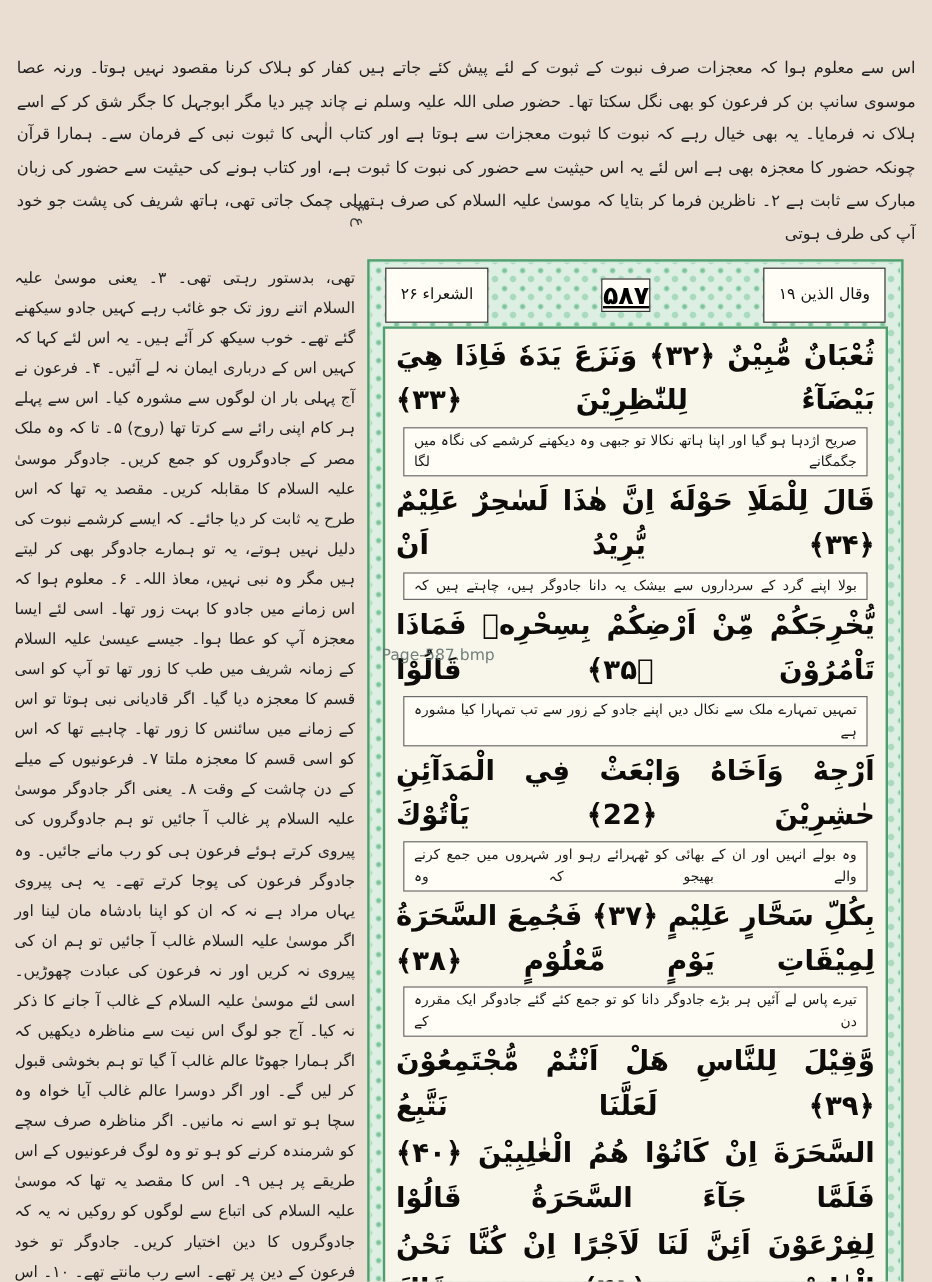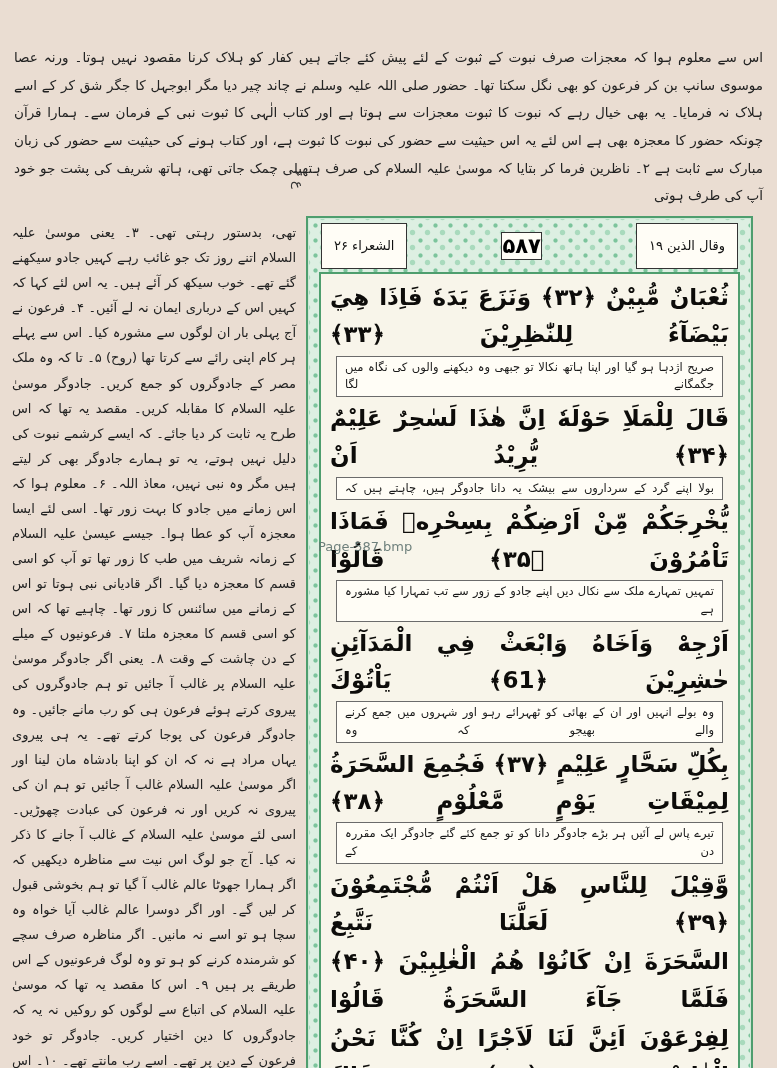--- a/index.html
+++ b/index.html
@@ -51,21 +51,21 @@
   .frame-header{
     direction:rtl;display:flex;justify-content:space-between;align-items:center;
     margin:2px 2px 3px;
   }
   .hdr-label{
     background:#fffdf6;border:1px solid #333;
     font-size:13px;padding:12px 12px;line-height:20px;color:#111;
   }
   .hdr-page{
     background:#fffdf6;border:1px solid #333;
-    font-size:21px;font-weight:bold;padding:0 0;line-height:26px;color:#000;
+    font-size:21px;font-weight:bold;padding:0 0;line-height:26px;color:#000;text-decoration:underline;
   }
   .quran-inner{
     border:2px solid #4e9e6e;background:#f8f5ea;
     padding:4px 7px 6px;
   }
   .arabic-line{
     direction:rtl;font-size:23px;font-weight:700;color:#0d0c0a;
     line-height:1.62;padding:1px 2px;
     text-align:justify;text-align-last:justify;
     white-space:normal;
@@ -95,26 +95,26 @@
     <div class="side-col">تھی، بدستور رہتی تھی۔ ۳۔ یعنی موسیٰ علیہ السلام اتنے روز تک جو غائب رہے کہیں جادو سیکھنے گئے تھے۔ خوب سیکھ کر آئے ہیں۔ یہ اس لئے کہا کہ کہیں اس کے درباری ایمان نہ لے آئیں۔ ۴۔ فرعون نے آج پہلی بار ان لوگوں سے مشورہ کیا۔ اس سے پہلے ہر کام اپنی رائے سے کرتا تھا (روح) ۵۔ تا کہ وہ ملک مصر کے جادوگروں کو جمع کریں۔ جادوگر موسیٰ علیہ السلام کا مقابلہ کریں۔ مقصد یہ تھا کہ اس طرح یہ ثابت کر دیا جائے۔ کہ ایسے کرشمے نبوت کی دلیل نہیں ہوتے، یہ تو ہمارے جادوگر بھی کر لیتے ہیں مگر وہ نبی نہیں، معاذ اللہ۔ ۶۔ معلوم ہوا کہ اس زمانے میں جادو کا بہت زور تھا۔ اسی لئے ایسا معجزہ آپ کو عطا ہوا۔ جیسے عیسیٰ علیہ السلام کے زمانہ شریف میں طب کا زور تھا تو آپ کو اسی قسم کا معجزہ دیا گیا۔ اگر قادیانی نبی ہوتا تو اس کے زمانے میں سائنس کا زور تھا۔ چاہیے تھا کہ اس کو اسی قسم کا معجزہ ملتا ۷۔ فرعونیوں کے میلے کے دن چاشت کے وقت ۸۔ یعنی اگر جادوگر موسیٰ علیہ السلام پر غالب آ جائیں تو ہم جادوگروں کی پیروی کرتے ہوئے فرعون ہی کو رب مانے جائیں۔ وہ جادوگر فرعون کی پوجا کرتے تھے۔ یہ ہی پیروی یہاں مراد ہے نہ کہ ان کو اپنا بادشاہ مان لینا اور اگر موسیٰ علیہ السلام غالب آ جائیں تو ہم ان کی پیروی نہ کریں اور نہ فرعون کی عبادت چھوڑیں۔ اسی لئے موسیٰ علیہ السلام کے غالب آ جانے کا ذکر نہ کیا۔ آج جو لوگ اس نیت سے مناظرہ دیکھیں کہ اگر ہمارا جھوٹا عالم غالب آ گیا تو ہم بخوشی قبول کر لیں گے۔ اور اگر دوسرا عالم غالب آیا خواہ وہ سچا ہو تو اسے نہ مانیں۔ اگر مناظرہ صرف سچے کو شرمندہ کرنے کو ہو تو وہ لوگ فرعونیوں کے اس طریقے پر ہیں ۹۔ اس کا مقصد یہ تھا کہ موسیٰ علیہ السلام کی اتباع سے لوگوں کو روکیں نہ یہ کہ جادوگروں کا دین اختیار کریں۔ جادوگر تو خود فرعون کے دین پر تھے۔ اسے رب مانتے تھے۔ ۱۰۔ اس طرح کہ تمہیں فرعونی دربار میں خاص عزت ملے گی۔ تم سب سے پہلے دربار میں آیا کرو گے اور سب کے بعد جایا کرو گے۔</div>
 
     <div class="quran-frame">
       <div class="frame-header">
         <span class="hdr-label">وقال الذین ۱۹</span>
         <span class="hdr-page">۵۸۷</span>
         <span class="hdr-label">الشعراء ۲۶</span>
       </div>
       <div class="quran-inner">
         <div class="arabic-line">ثُعْبَانٌ مُّبِيْنٌ ﴿۳۲﴾ وَنَزَعَ يَدَهٗ فَاِذَا هِيَ بَيْضَآءُ لِلنّٰظِرِيْنَ ﴿۳۳﴾</div>
-        <div class="urdu-line">صریح اژدہا ہو گیا اور اپنا ہاتھ نکالا تو جبھی وہ دیکھنے والوں کی نگاہ میں جگمگانے لگا</div>
+        <div class="urdu-line">صریح اژدہا ہو گیا اور اپنا ہاتھ نکالا تو جبھی وہ دیکھنے کرشمے کی نگاہ میں جگمگانے لگا</div>
         <div class="arabic-line">قَالَ لِلْمَلَاِ حَوْلَهٗ اِنَّ هٰذَا لَسٰحِرٌ عَلِيْمٌ ﴿۳۴﴾ يُّرِيْدُ اَنْ</div>
         <div class="urdu-line">بولا اپنے گرد کے سرداروں سے بیشک یہ دانا جادوگر ہیں، چاہتے ہیں کہ</div>
         <div class="arabic-line">يُّخْرِجَكُمْ مِّنْ اَرْضِكُمْ بِسِحْرِهٖ فَمَاذَا تَاْمُرُوْنَ ﴿۳۵﴾ قَالُوْا</div>
         <div class="urdu-line">تمہیں تمہارے ملک سے نکال دیں اپنے جادو کے زور سے تب تمہارا کیا مشورہ ہے</div>
-        <div class="arabic-line">اَرْجِهْ وَاَخَاهُ وَابْعَثْ فِي الْمَدَآئِنِ حٰشِرِيْنَ ﴿61﴾ يَاْتُوْكَ</div>
+        <div class="arabic-line">اَرْجِهْ وَاَخَاهُ وَابْعَثْ فِي الْمَدَآئِنِ حٰشِرِيْنَ ﴿22﴾ يَاْتُوْكَ</div>
         <div class="urdu-line">وہ بولے انہیں اور ان کے بھائی کو ٹھہرائے رہو اور شہروں میں جمع کرنے والے بھیجو کہ وہ</div>
         <div class="arabic-line">بِكُلِّ سَحَّارٍ عَلِيْمٍ ﴿۳۷﴾ فَجُمِعَ السَّحَرَةُ لِمِيْقَاتِ يَوْمٍ مَّعْلُوْمٍ ﴿۳۸﴾</div>
         <div class="urdu-line">تیرے پاس لے آئیں ہر بڑے جادوگر دانا کو تو جمع کئے گئے جادوگر ایک مقررہ دن کے</div>
         <div class="arabic-line">وَّقِيْلَ لِلنَّاسِ هَلْ اَنْتُمْ مُّجْتَمِعُوْنَ ﴿۳۹﴾ لَعَلَّنَا نَتَّبِعُ</div>
         <div class="arabic-line">السَّحَرَةَ اِنْ كَانُوْا هُمُ الْغٰلِبِيْنَ ﴿۴۰﴾ فَلَمَّا جَآءَ السَّحَرَةُ قَالُوْا</div>
         <div class="arabic-line">لِفِرْعَوْنَ اَئِنَّ لَنَا لَاَجْرًا اِنْ كُنَّا نَحْنُ الْغٰلِبِيْنَ ﴿۴۱﴾ قَالَ</div>
         <div class="urdu-line">بولے کیا ہمیں کچھ مزدوری ملے گی اگر ہم غالب آئے، بولا</div>
 
       </div>
 

